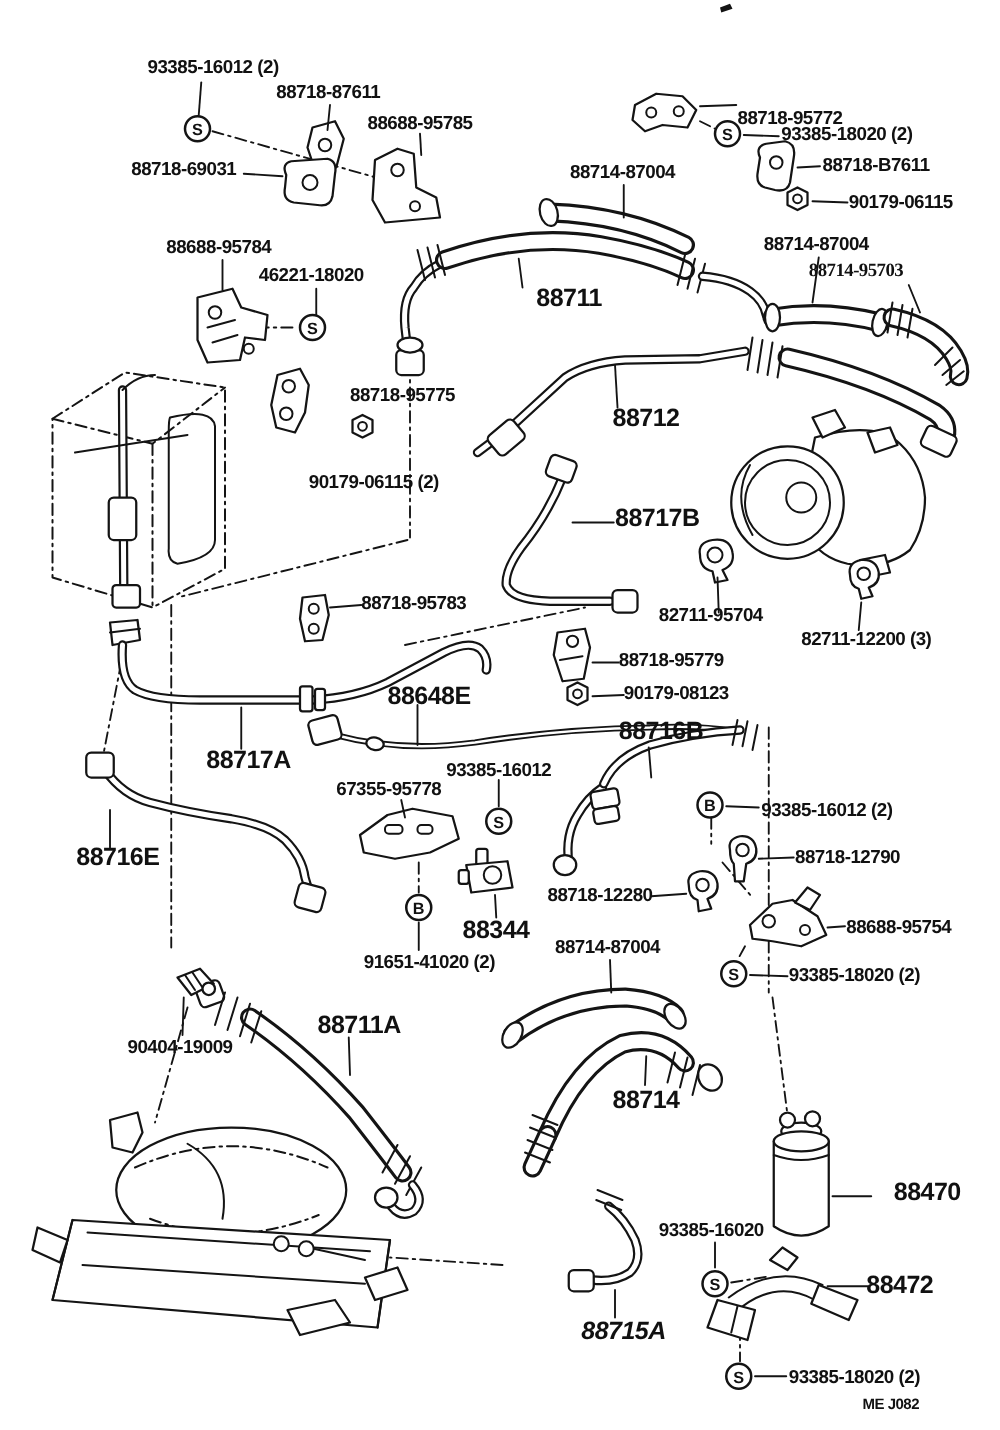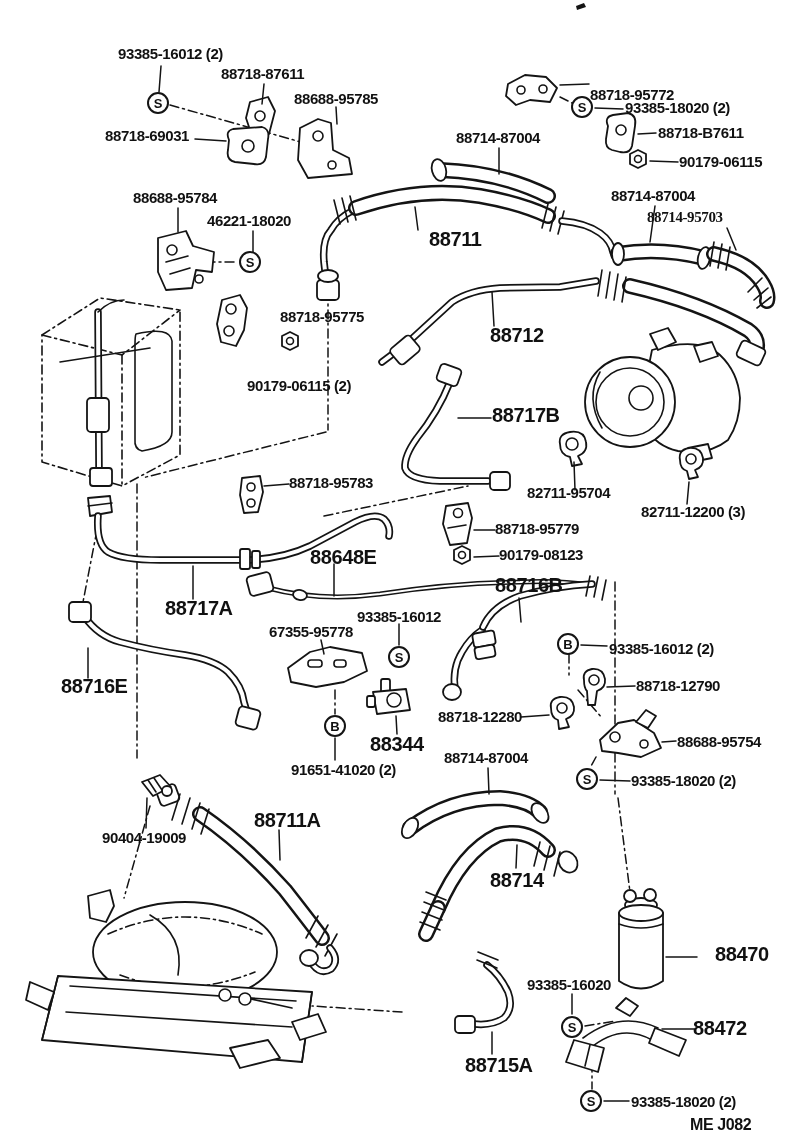--- a/index.html
+++ b/index.html
@@ -15,21 +15,21 @@
   .po{fill:none;stroke:#141414;stroke-width:7.5;stroke-linecap:round;stroke-linejoin:round;}
   .pi{fill:none;stroke:#ffffff;stroke-width:4;stroke-linecap:round;stroke-linejoin:round;}
   .wo{fill:none;stroke:#141414;stroke-width:5;stroke-linecap:round;}
   .wi{fill:none;stroke:#ffffff;stroke-width:2;stroke-linecap:round;}
   .part{fill:#ffffff;stroke:#141414;stroke-width:1.8;stroke-linejoin:round;}
   .hole{fill:#ffffff;stroke:#141414;stroke-width:1.6;}
   
   .lbl{position:absolute;font-weight:bold;white-space:nowrap;letter-spacing:-0.4px;line-height:1;}
   .sm{font-size:15px;}
   .bg{font-size:20px;}
-  .md{font-size:16px;}
+  .md{font-size:12px;}
   .sym{position:absolute;width:22px;height:22px;border:2px solid #141414;border-radius:50%;
        background:#fff;font-size:13px;font-weight:bold;display:flex;align-items:center;
        justify-content:center;box-sizing:border-box;line-height:1;}
 </style>
 </head>
 <body>
 
 <div id="page">
 
 <svg id="art" viewBox="0 0 800 1144" xmlns="http://www.w3.org/2000/svg">
@@ -381,17 +381,17 @@
   <div class="lbl sm" style="left:631px;top:773px;">93385-18020 (2)</div>
   <div class="lbl sm" style="left:444px;top:750px;">88714-87004</div>
   <div class="lbl sm" style="left:291px;top:762px;">91651-41020 (2)</div>
   <div class="lbl bg" style="left:370px;top:734px;">88344</div>
   <div class="lbl sm" style="left:102px;top:830px;">90404-19009</div>
   <div class="lbl bg" style="left:254px;top:810px;">88711A</div>
   <div class="lbl bg" style="left:490px;top:870px;">88714</div>
   <div class="lbl bg" style="left:670px;top:944px;margin-left:45px;">88470</div>
   <div class="lbl sm" style="left:527px;top:977px;">93385-16020</div>
   <div class="lbl bg" style="left:693px;top:1018px;">88472</div>
-  <div class="lbl bg" style="left:465px;top:1055px;">88715A</div>
+  <div class="lbl bg" style="left:465px;top:1055px;font-style:italic;">88715A</div>
   <div class="lbl sm" style="left:631px;top:1094px;">93385-18020 (2)</div>
   <div class="lbl md" style="left:690px;top:1117px;">ME  J082</div>
 
 </div>
 
 </body></html>

